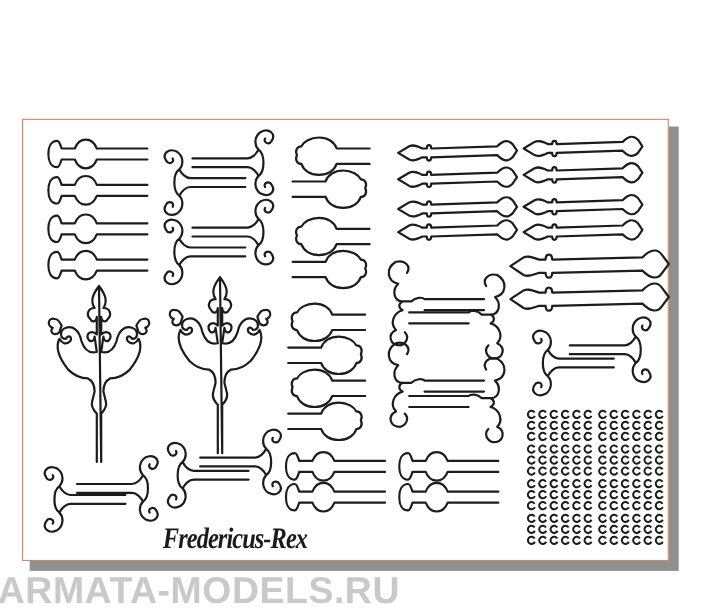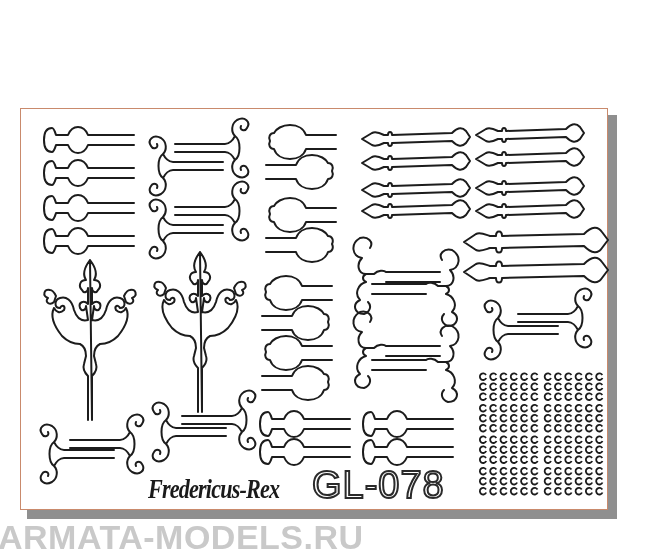--- a/index.html
+++ b/index.html
@@ -276,15 +276,14 @@
         <path class="ring" d="M550.8,489.5 A3.3,3.3 0 1 0 551,492.5"></path>
         <path class="ring" d="M561.1,489.5 A3.3,3.3 0 1 0 561.3000000000001,492.5"></path>
         <path class="ring" d="M571.4,489.5 A3.3,3.3 0 1 0 571.6,492.5"></path>
         <path class="ring" d="M581.7,489.5 A3.3,3.3 0 1 0 581.9000000000001,492.5"></path>
         <path class="ring" d="M592,489.5 A3.3,3.3 0 1 0 592.2,492.5"></path>
         <path class="ring" d="M602.3,489.5 A3.3,3.3 0 1 0 602.5,492.5"></path>
       </g>
   </svg>
 
   <div class="title-script">Fredericus-Rex</div>
-  <div class="part-code">GL-078</div>
   <div class="watermark">ARMATA-MODELS.RU</div>
 </div>
 
 </body></html>

